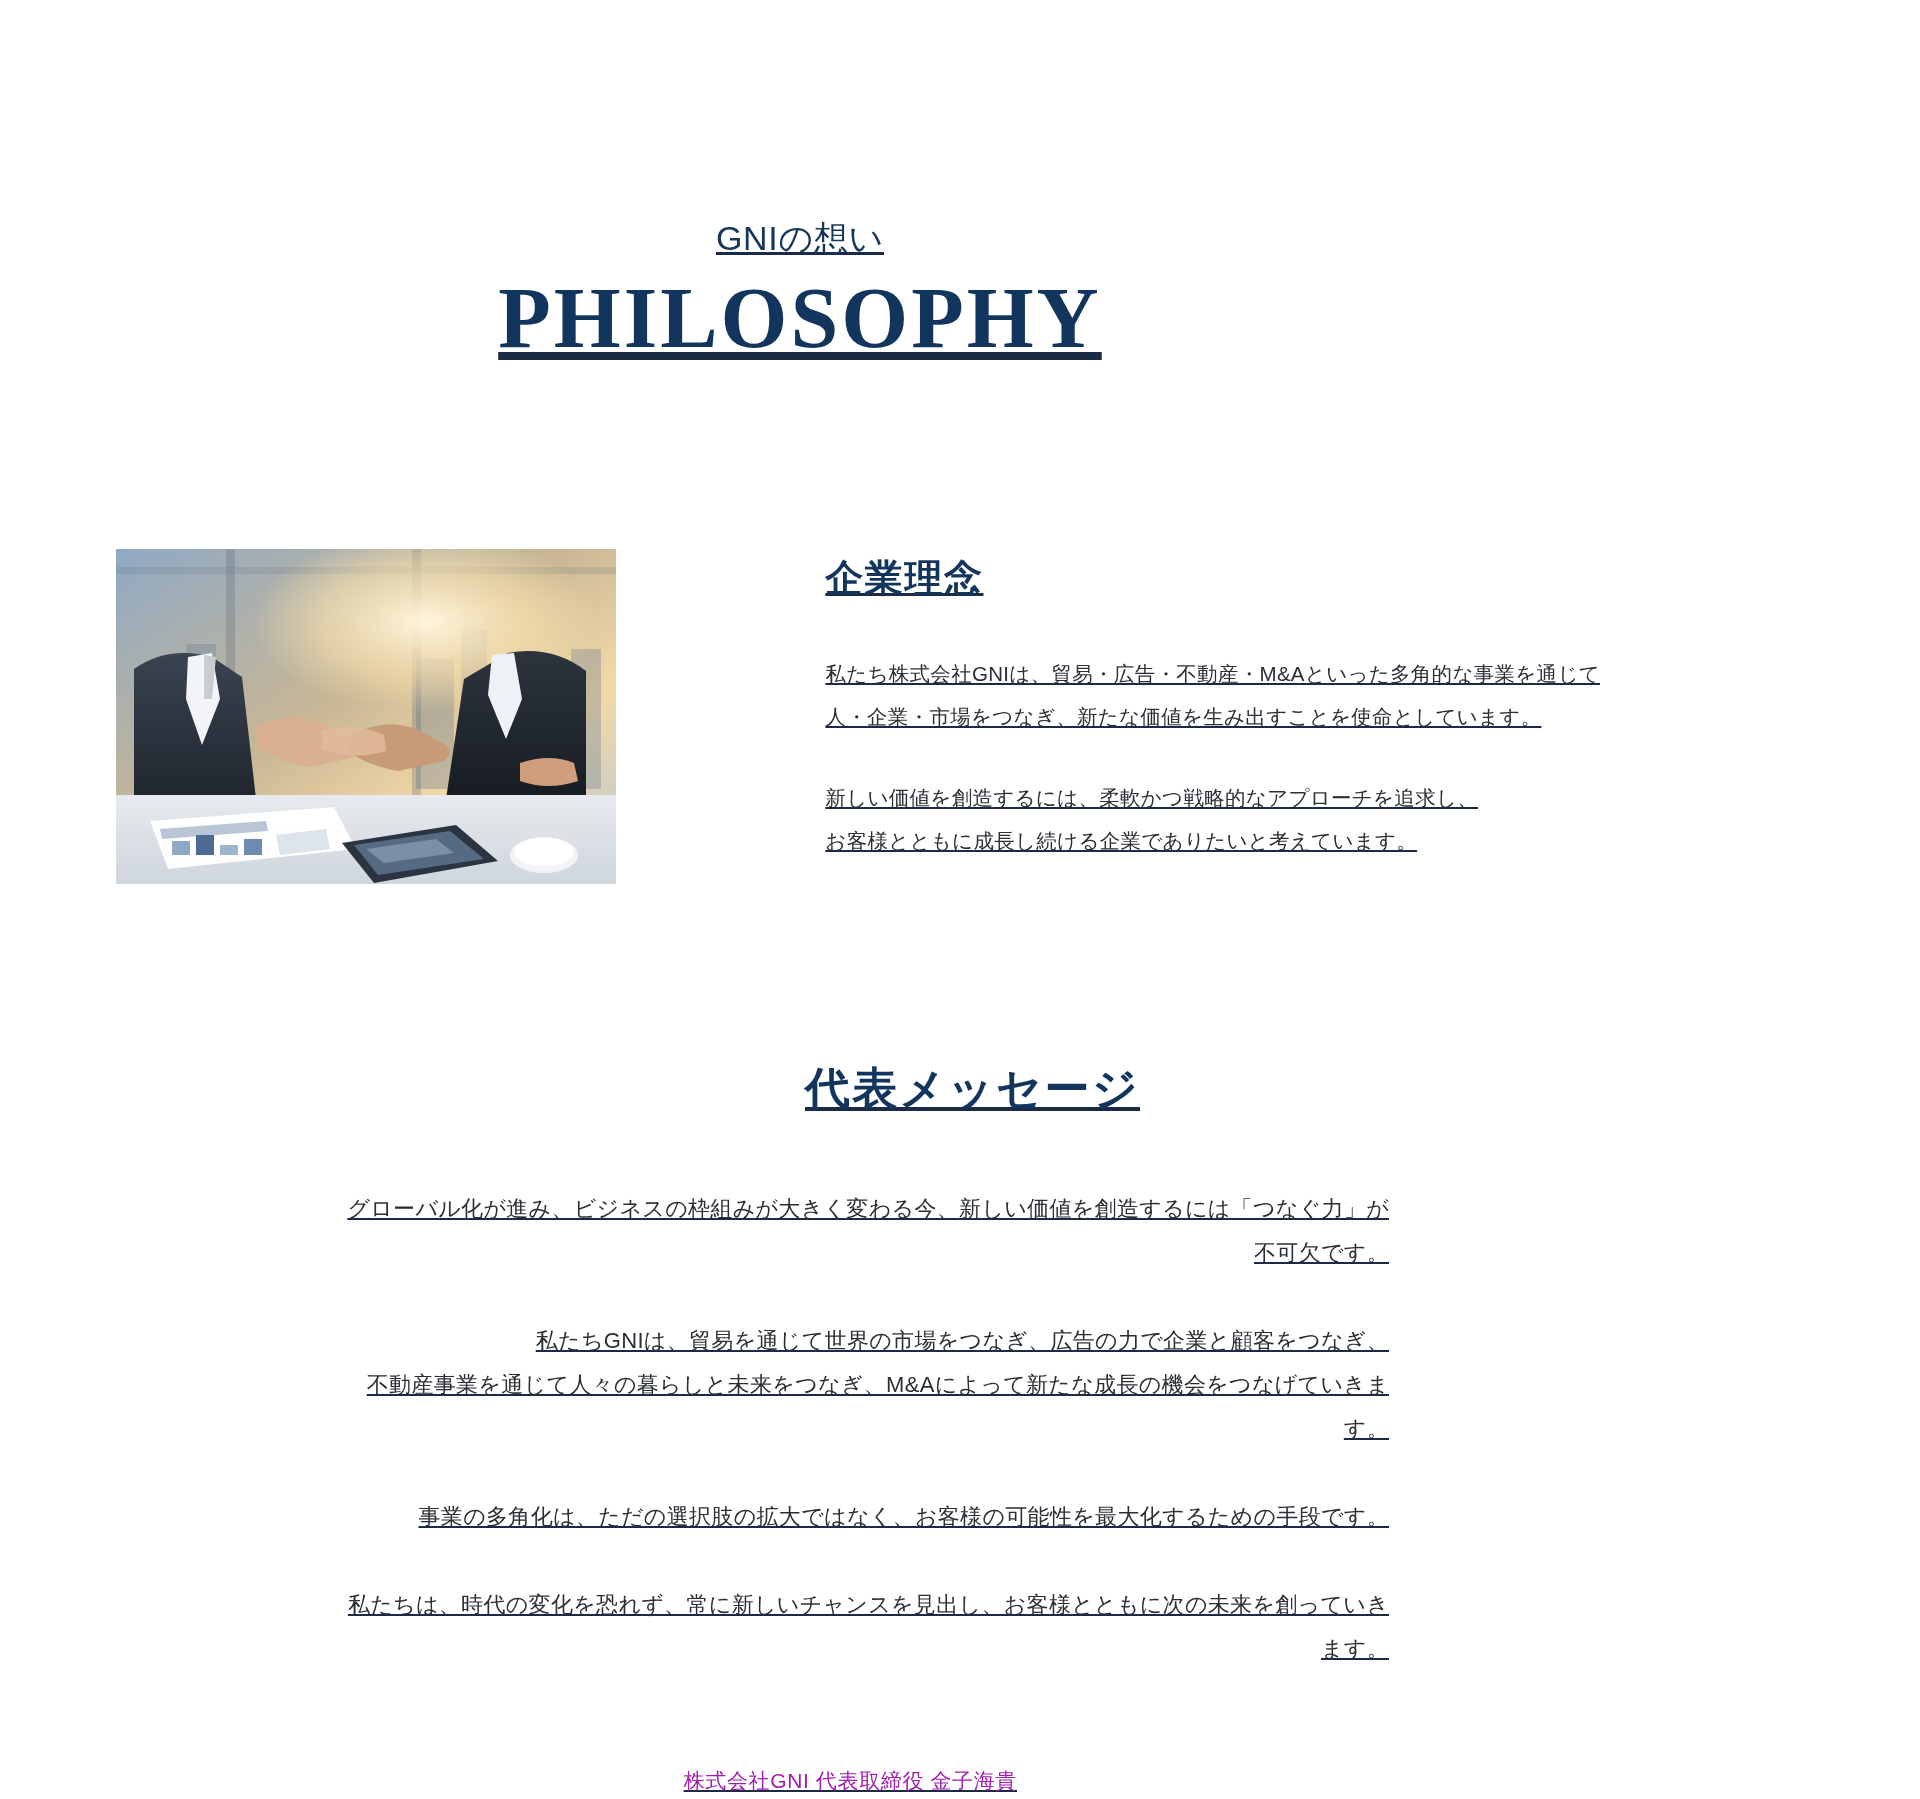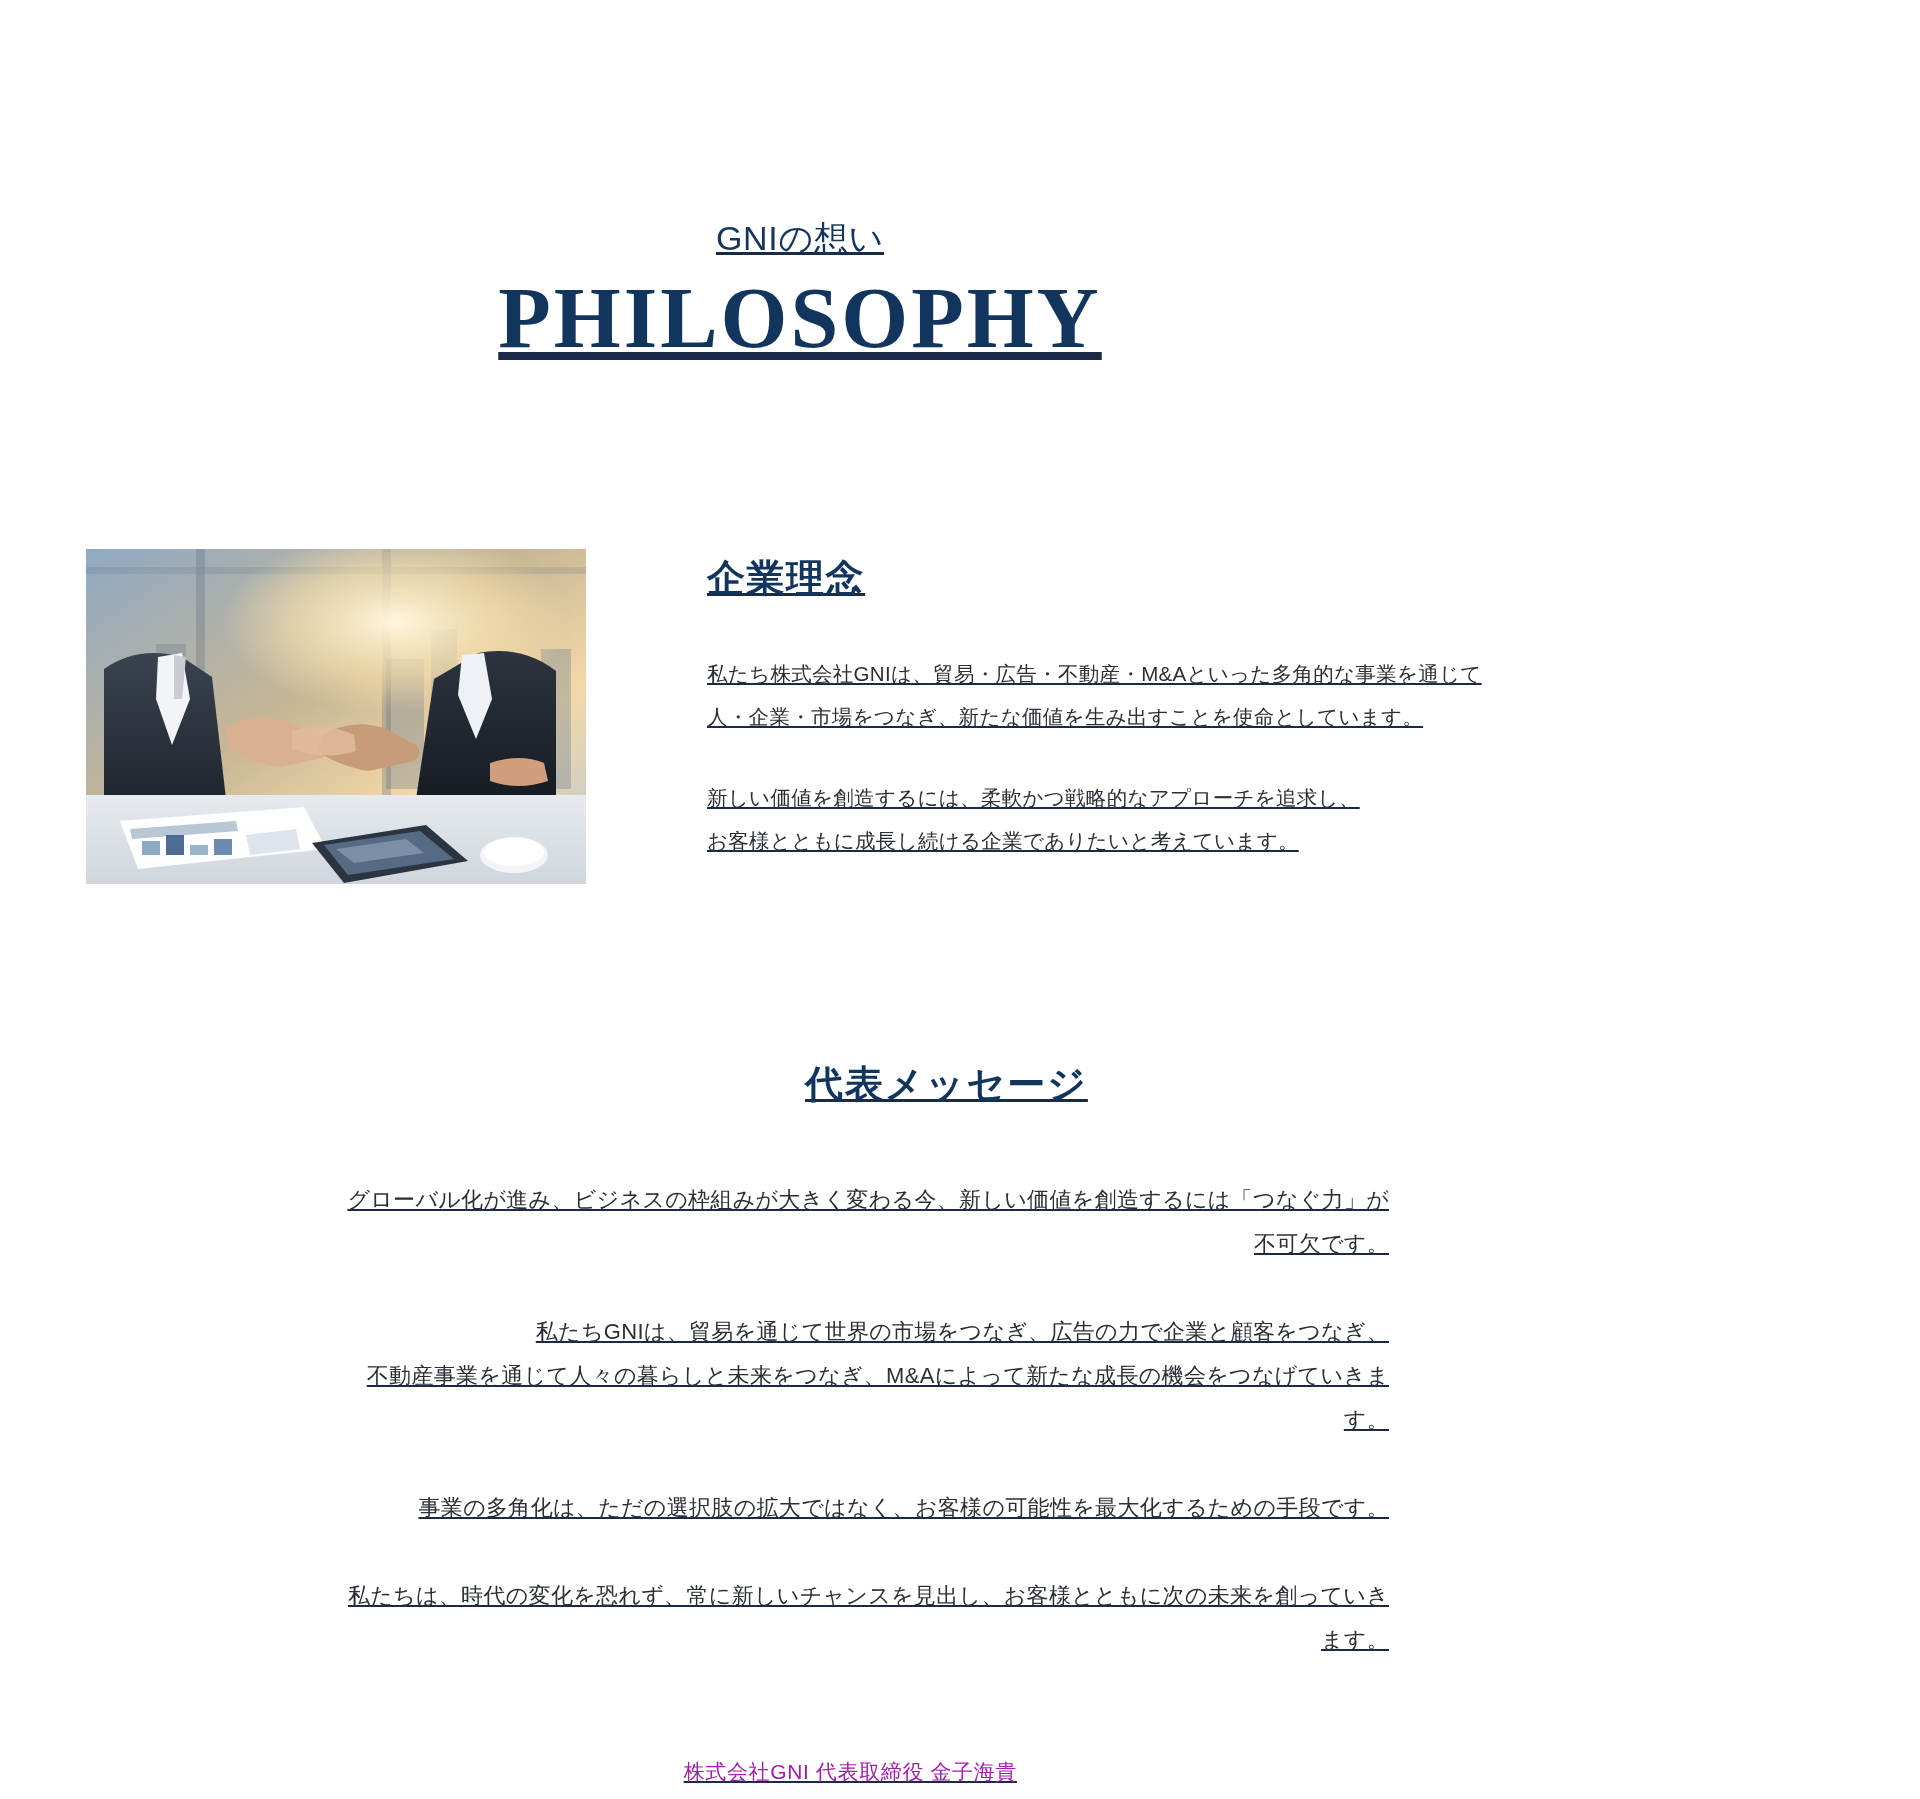--- a/index.html
+++ b/index.html
@@ -46,21 +46,22 @@
     letter-spacing: 0.035em;
     color: #12355e;
     margin: 0;
   }
 
   
   .philosophy {
     display: flex;
     align-items: flex-start;
     margin-top: 186px;
-    padding-left: 86px;
+    padding-left: 116px;
+    justify-content: space-between;
   }
   .photo-frame {
     width: 500px;
     height: 335px;
     flex: 0 0 500px;
     overflow: hidden;
     position: relative;
     background: #2b3440;
   }
   .photo-frame svg { display: block; width: 100%; height: 100%; }
@@ -86,21 +87,21 @@
     white-space: pre-line;
   }
   .para + .para { margin-top: 38px; }
 
   
   .message {
     margin-top: 175px;
     padding: 0 211px 0 330px;
   }
   .message-heading {
-    font-size: 38px;
+    font-size: 45px;
     font-weight: 700;
     letter-spacing: 0.05em;
     color: #12355e;
     margin: 0 0 68px 0;
     text-align: left;
     padding-left: 475px;
   }
   .message .para {
     font-size: 22px;
     line-height: 2.0;

